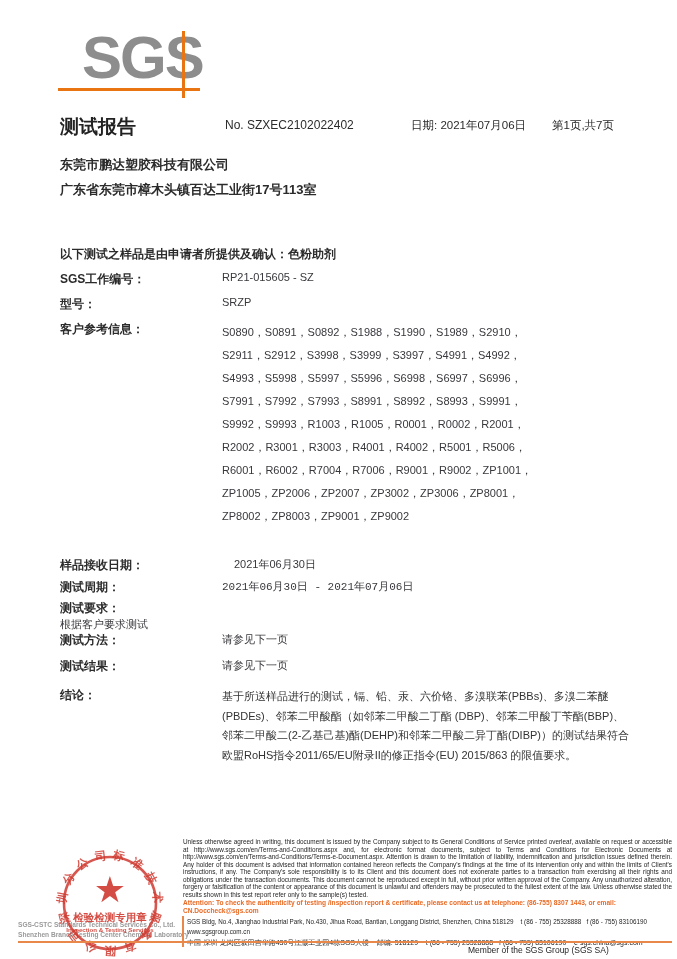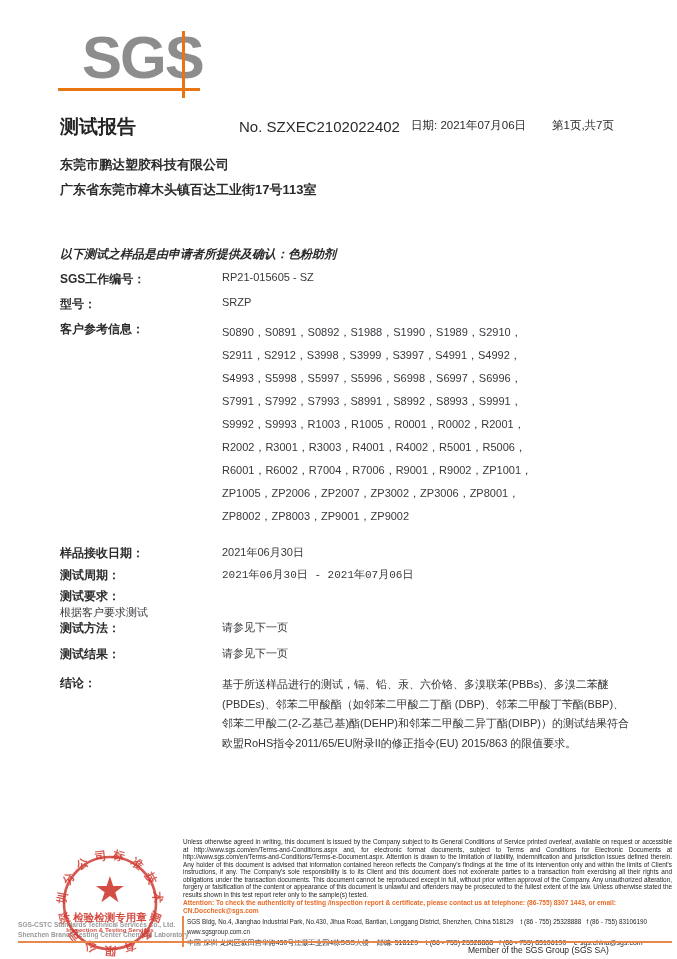--- a/index.html
+++ b/index.html
@@ -7,35 +7,35 @@
     position:relative;width:677px;height:959px;background:#fff;overflow:hidden;
     font-family:"Liberation Sans","DejaVu Sans",sans-serif;color:#333;
   }
   
   .logo-text{position:absolute;left:82px;top:28px;font-size:60px;font-weight:bold;
     color:#8d8d8d;letter-spacing:-2px;line-height:1;}
   .logo-hline{position:absolute;left:58px;top:88px;width:142px;height:3px;background:#e87511;}
   .logo-vline{position:absolute;left:182px;top:31px;width:3px;height:67px;background:#e87511;}
   
   .doc-title{position:absolute;left:60px;top:114px;font-size:19px;font-weight:bold;color:#222;}
-  .report-no{position:absolute;left:239px;top:118px;font-size:15px;color:#2b2b2b;}
+  .report-no{position:absolute;left:225px;top:118px;font-size:12px;color:#2b2b2b;}
   .report-date{position:absolute;left:411px;top:118px;font-size:11.5px;color:#2b2b2b;}
   .report-page{position:absolute;left:552px;top:118px;font-size:11.5px;color:#2b2b2b;}
   
   .applicant{position:absolute;left:60px;top:152px;font-size:13px;font-weight:bold;
     color:#2b2b2b;line-height:25px;}
   
-  .statement{position:absolute;left:60px;top:246px;font-size:12px;font-weight:600;color:#2b2b2b;font-style:italic;}
+  .statement{position:absolute;left:60px;top:246px;font-size:12px;font-weight:600;color:#2b2b2b;}
   .fields{position:absolute;left:60px;top:271px;width:572px;}
   .frow{display:flex;align-items:flex-start;}
   .flabel{width:162px;flex:none;font-size:12px;font-weight:600;color:#2b2b2b;}
   .fvalue{flex:1;font-size:11px;color:#38383d;}
   .r-job,.r-model{min-height:25px;}
   .r-refs .fvalue div{line-height:23px;}
-  .r-recv{margin-top:17px;min-height:22px;}
+  .r-recv{margin-top:29px;min-height:22px;gap:12px;}
   .r-period{min-height:21px;font-family:Liberation Mono, monospace;}
   .r-req{min-height:20px;flex-direction:column;}
   .r-method{min-height:20px;}
   .r-result{margin-top:6px;min-height:20px;}
   .r-conc{margin-top:9px;}
   .r-conc .fvalue{line-height:19.5px;color:#333;}
   
   .footer-text{position:absolute;left:183px;top:838px;width:489px;}
   .disclaimer{font-size:6.4px;line-height:7.55px;text-align:justify;color:#1f1f1f;}
   .attention{margin-top:1px;font-size:6.6px;line-height:7.6px;font-weight:bold;color:#e96a24;}

